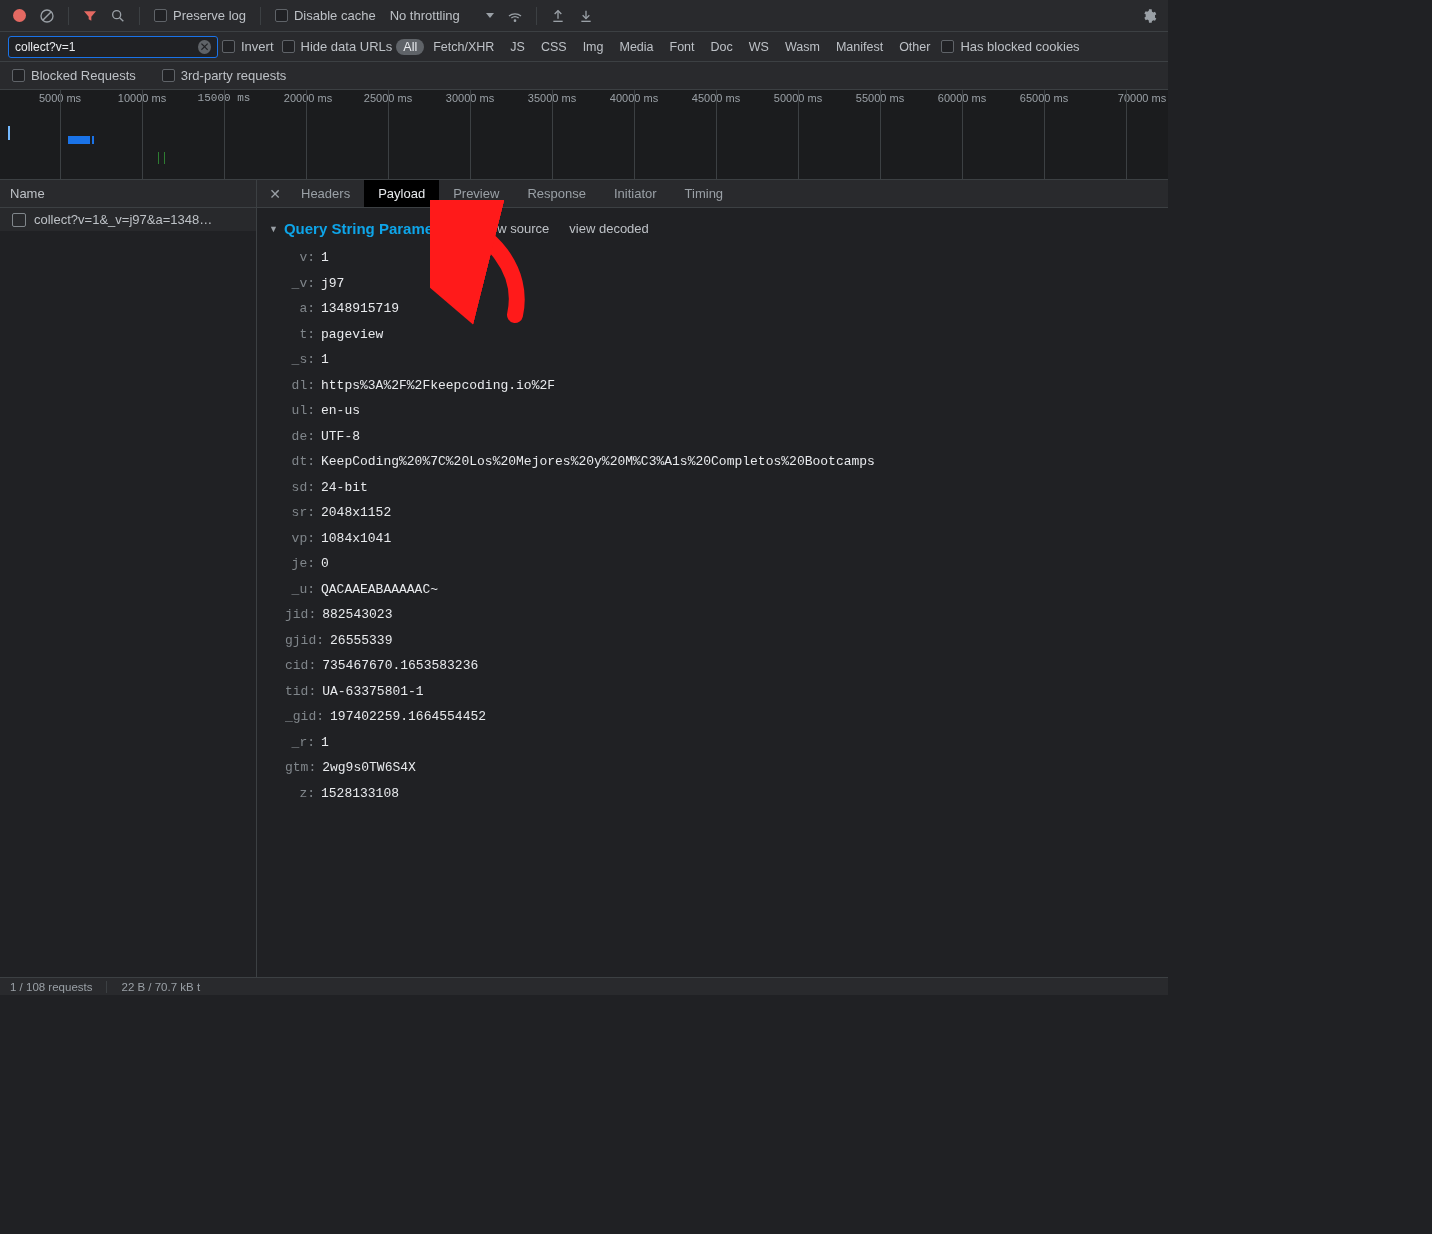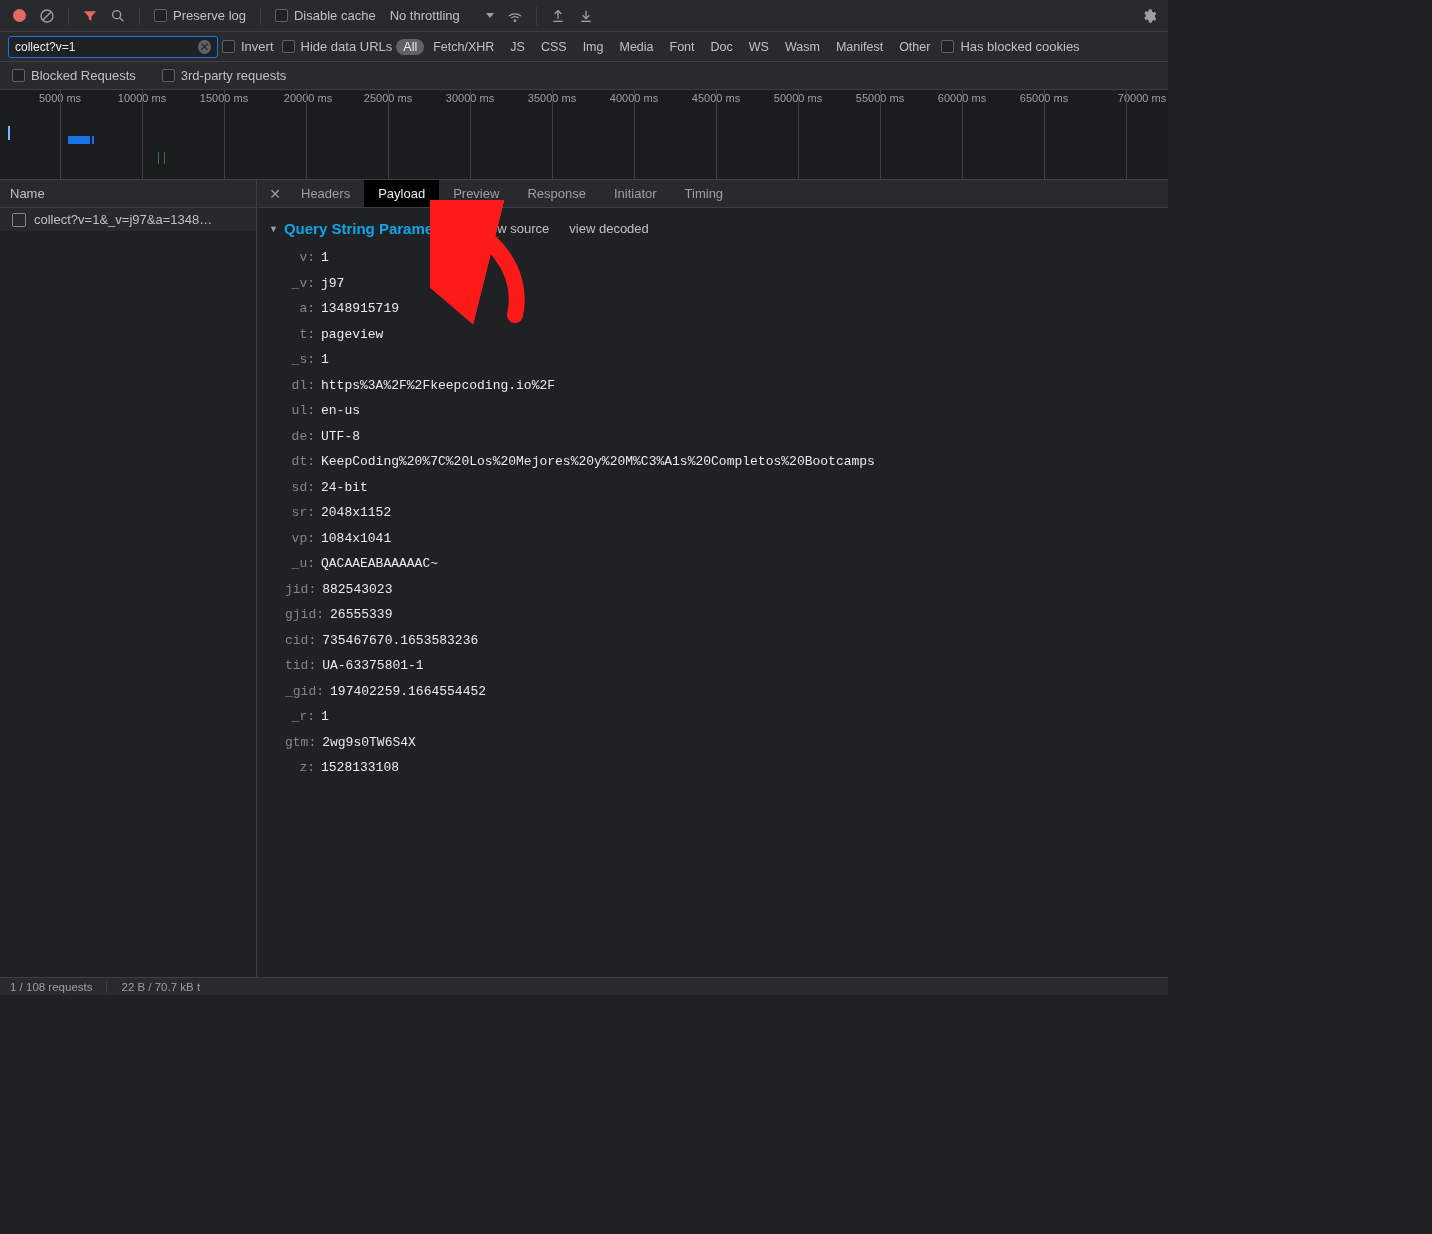--- a/index.html
+++ b/index.html
@@ -208,21 +208,21 @@
     <label class="chk">
         <input type="checkbox" style="">
         <span>3rd-party requests</span>
       </label>
   </div>
 
   <div class="timeline">
     <div class="ticks" id="ticks">
         <div class="tick" style="left: 60px;">5000 ms</div>
         <div class="tick" style="left: 142px;">10000 ms</div>
-        <div class="tick" style="left: 224px;">15000 ms</div>
+        <div class="tick" style="left: 224px; font-family: Liberation Mono, monospace;">15000 ms</div>
         <div class="tick" style="left: 308px;">20000 ms</div>
         <div class="tick" style="left: 388px;">25000 ms</div>
         <div class="tick" style="left: 470px;">30000 ms</div>
         <div class="tick" style="left: 552px;">35000 ms</div>
         <div class="tick" style="left: 634px;">40000 ms</div>
         <div class="tick" style="left: 716px;">45000 ms</div>
         <div class="tick" style="left: 798px;">50000 ms</div>
         <div class="tick" style="left: 880px;">55000 ms</div>
         <div class="tick" style="left: 962px;">60000 ms</div>
         <div class="tick" style="left: 1044px;">65000 ms</div>
@@ -323,20 +323,24 @@
             </div>
             <div class="param-row">
               <div class="pkey">sr</div>
               <div class="pval">2048x1152</div>
             </div>
             <div class="param-row">
               <div class="pkey">vp</div>
               <div class="pval">1084x1041</div>
             </div>
             <div class="param-row">
+              <div class="pkey">je</div>
+              <div class="pval">0</div>
+            </div>
+            <div class="param-row">
               <div class="pkey">_u</div>
               <div class="pval">QACAAEABAAAAAC~</div>
             </div>
             <div class="param-row">
               <div class="pkey">jid</div>
               <div class="pval">882543023</div>
             </div>
             <div class="param-row">
               <div class="pkey">gjid</div>
               <div class="pval">26555339</div>

